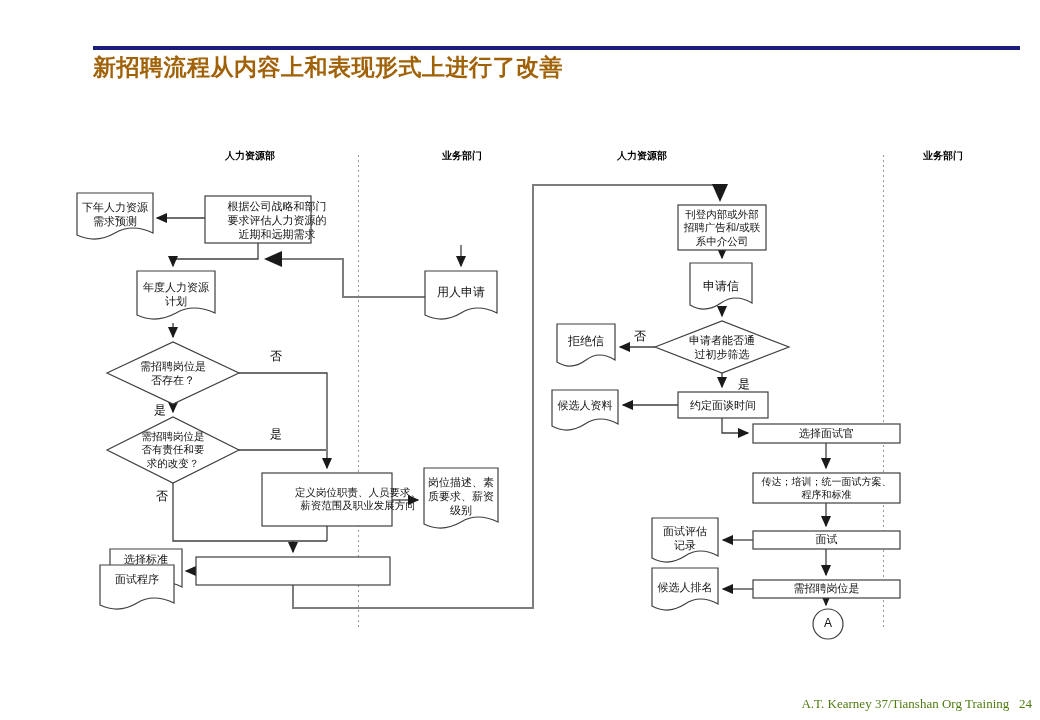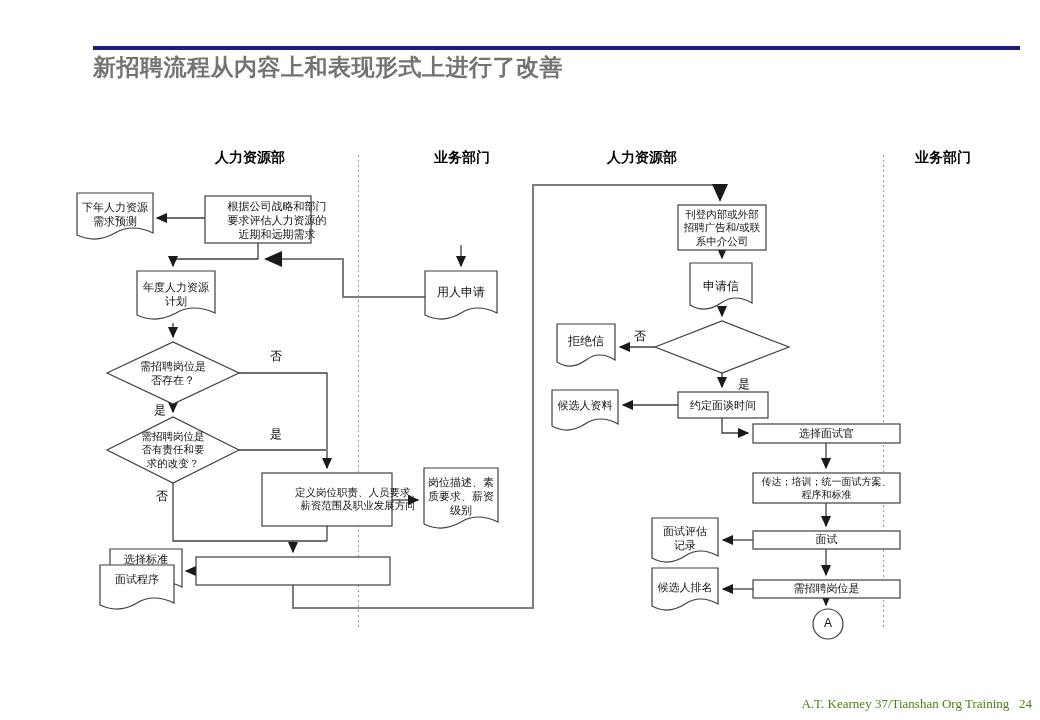--- a/index.html
+++ b/index.html
@@ -1,23 +1,23 @@
 <!DOCTYPE html>
 <html><head>
 <meta charset="utf-8">
 <style>
   html,body{margin:0;padding:0;background:#fff;}
   .stage{position:relative;width:1040px;height:720px;background:#ffffff;overflow:hidden;
          font-family:"Liberation Sans","DejaVu Sans",sans-serif;color:#111;}
   .txt{position:absolute;display:flex;align-items:center;justify-content:center;
        text-align:center;font-size:11px;line-height:1.28;color:#111;white-space:pre-line;}
-  .hdr{position:absolute;font-weight:bold;font-size:14px;color:#000;text-align:center;}
+  .hdr{position:absolute;font-weight:bold;font-size:10px;color:#000;text-align:center;}
   .lbl{position:absolute;font-size:12px;color:#000;text-align:center;}
   .title{position:absolute;left:93px;top:52px;width:760px;font-size:23px;font-weight:bold;
-         color:#737373;letter-spacing:0.5px;}
+         color:#a16207;letter-spacing:0.5px;}
   .toprule{position:absolute;left:93px;top:46px;width:927px;height:4px;background:#1d1d7c;}
   .footer{position:absolute;right:8px;top:696px;width:400px;text-align:right;
           font-family:"Liberation Serif","DejaVu Serif",serif;font-size:13px;color:#4d7c0f;white-space:pre;}
   svg{position:absolute;left:0;top:0;}
   svg .shape{fill:#ffffff;stroke:#3f3f3f;stroke-width:1.2;}
   svg .ln{fill:none;stroke:#3f3f3f;stroke-width:1.3;}
   svg .lngray{fill:none;stroke:#7d7d7d;stroke-width:2;}
   svg .div{stroke:#999;stroke-width:1;stroke-dasharray:2,3;}
 </style>
 </head>
@@ -121,20 +121,22 @@
 
   <div class="lbl" style="left:266px;top:348px;width:20px;">否</div>
   <div class="lbl" style="left:150px;top:402px;width:20px;">是</div>
   <div class="lbl" style="left:266px;top:426px;width:20px;">是</div>
   <div class="lbl" style="left:152px;top:488px;width:20px;">否</div>
 
   <div class="txt" style="left:679px;top:208px;width:86px;height:40px;font-size:10.5px;">刊登内部或外部
 招聘广告和/或联
 系中介公司</div>
   <div class="txt" style="left:692px;top:278px;width:58px;height:18px;font-size:12px;">申请信</div>
+  <div class="txt" style="left:662px;top:330px;width:120px;height:34px;">申请者能否通
+过初步筛选</div>
   <div class="txt" style="left:559px;top:333px;width:54px;height:18px;font-size:12px;">拒绝信</div>
   <div class="txt" style="left:679px;top:396px;width:88px;height:18px;">约定面谈时间</div>
   <div class="txt" style="left:554px;top:396px;width:62px;height:18px;">候选人资料</div>
   <div class="txt" style="left:753px;top:425px;width:147px;height:17px;">选择面试官</div>
   <div class="txt" style="left:754px;top:476px;width:145px;height:26px;font-size:10px;">传达；培训；统一面试方案、
 程序和标准</div>
   <div class="txt" style="left:753px;top:531px;width:147px;height:17px;">面试</div>
   <div class="txt" style="left:654px;top:524px;width:62px;height:28px;">面试评估
 记录</div>
   <div class="txt" style="left:753px;top:580px;width:147px;height:17px;">需招聘岗位是</div>

